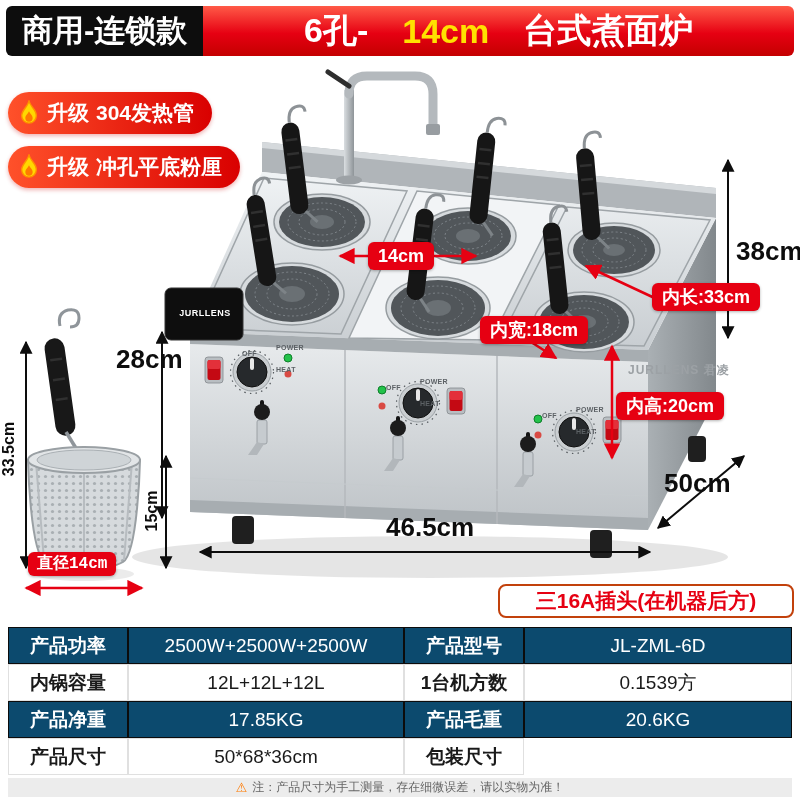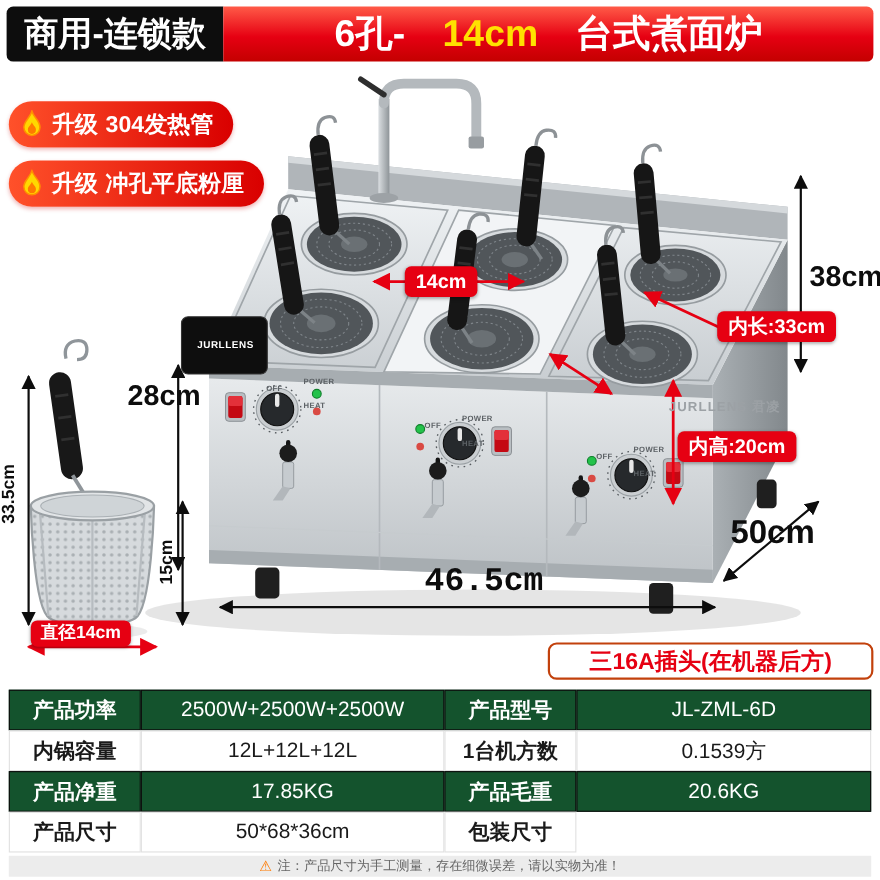--- a/index.html
+++ b/index.html
@@ -19,21 +19,21 @@
 
   
   .badge{position:absolute;left:8px;display:flex;align-items:center;gap:7px;
          background:linear-gradient(90deg,#ff512a 0%,#d90000 100%);
          border-radius:22px;padding:7px 18px 7px 10px;color:#fff;font-weight:800;
          font-size:21px;box-shadow:0 2px 4px rgba(200,0,0,.3);white-space:nowrap;}
   .badge svg{display:block;}
 
   
   .dim{position:absolute;font-weight:800;color:#0d0d0d;font-size:26px;white-space:nowrap;}
-  .dim.big{font-size:30px;}
+  .dim.big{font-size:26px;}
   .vlab{position:absolute;font-weight:800;color:#0d0d0d;font-size:16px;text-align:center;
         transform:rotate(-90deg);white-space:nowrap;}
 
   
   .pill{position:absolute;background:#e60012;color:#fff;font-weight:700;font-size:18px;
         line-height:1;padding:5px 10px;border-radius:6px;white-space:nowrap;
         box-shadow:0 1px 3px rgba(0,0,0,.3);}
   .pill.small{font-size:16px;padding:4px 9px;}
 
   
@@ -41,36 +41,36 @@
            font-weight:700;letter-spacing:.3px;}
   .plabels span{position:absolute;}
   .p-off{left:34px;top:10px;}
   .p-power{left:68px;top:4px;}
   .p-heat{left:68px;top:26px;}
 
   
   .plaque-text{position:absolute;left:166px;top:288px;width:78px;height:50px;display:flex;
                align-items:center;justify-content:center;color:#fff;font-size:9px;
                font-weight:800;letter-spacing:.5px;}
-  .watermark{position:absolute;left:608px;top:362px;color:#9ca1a5;font-size:12px;
+  .watermark{position:absolute;left:628px;top:362px;color:#9ca1a5;font-size:12px;
              font-weight:700;letter-spacing:1px;white-space:nowrap;}
 
   
   .plug{position:absolute;left:498px;top:584px;width:292px;height:30px;background:#fff;
         border:2px solid #c2410c;border-radius:8px;color:#e60012;font-size:21px;
         font-weight:800;display:flex;align-items:center;justify-content:center;
         white-space:nowrap;}
 
   
   .spec{position:absolute;left:8px;top:627px;width:784px;display:grid;
         grid-template-columns:120px 276px 120px 1fr;}
   .cell{height:37px;display:flex;align-items:center;justify-content:center;
         font-size:19px;border:1px solid #e0e0e0;box-sizing:border-box;white-space:nowrap;}
   .cell.lab{font-weight:800;}
-  .row-dark{background:#14532d;color:#fff;border-color:#0c0c0c;}
+  .row-dark{background:#0c4a6e;color:#fff;border-color:#0c0c0c;}
   .row-light{background:#fff;color:#1a1a1a;}
 
   
   .footer{position:absolute;left:8px;right:8px;top:778px;height:19px;background:#ececec;
           display:flex;align-items:center;justify-content:center;gap:5px;
           font-size:12px;color:#666;}
   .warn{color:#ff7a00;font-size:13px;}
 </style>
 </head>
 <body>
@@ -322,29 +322,30 @@
     <span class="p-heat">HEAT</span>
   </div>
   <div class="plabels" style="left:508px;top:402px;">
     <span class="p-off">OFF</span>
     <span class="p-power">POWER</span>
     <span class="p-heat">HEAT</span>
   </div>
 
   <div class="dim" style="left:736px;top:236px;">38cm</div>
   <div class="dim" style="left:96px;top:344px;margin-left:20px;">28cm</div>
-  <div class="dim big" style="left:386px;top:512px;font-family:Liberation Mono, monospace;">46.5cm</div>
+  <div class="dim big" style="left:386px;top:512px;">46.5cm</div>
   <div class="dim big" style="left:664px;top:468px;">50cm</div>
   <div class="vlab" style="left:-26px;top:440px;width:70px;">33.5cm</div>
   <div class="vlab" style="left:127px;top:502px;width:50px;">15cm</div>
 
   <div class="pill" style="left:368px;top:242px;">14cm</div>
   <div class="pill" style="left:652px;top:283px;">内长:33cm</div>
+  <div class="pill" style="left:480px;top:316px;">内宽:18cm</div>
   <div class="pill" style="left:616px;top:392px;">内高:20cm</div>
-  <div class="pill small" style="left:28px;top:564px;">直径14cm</div>
+  <div class="pill small" style="left:28px;top:552px;font-family:Liberation Mono, monospace;">直径14cm</div>
 
   <div class="plug">三16A插头(在机器后方)</div>
 
   <div class="spec">
     <div class="cell lab row-dark">产品功率</div>
     <div class="cell row-dark">2500W+2500W+2500W</div>
     <div class="cell lab row-dark">产品型号</div>
     <div class="cell row-dark">JL-ZML-6D</div>
 
     <div class="cell lab row-light">内锅容量</div>

